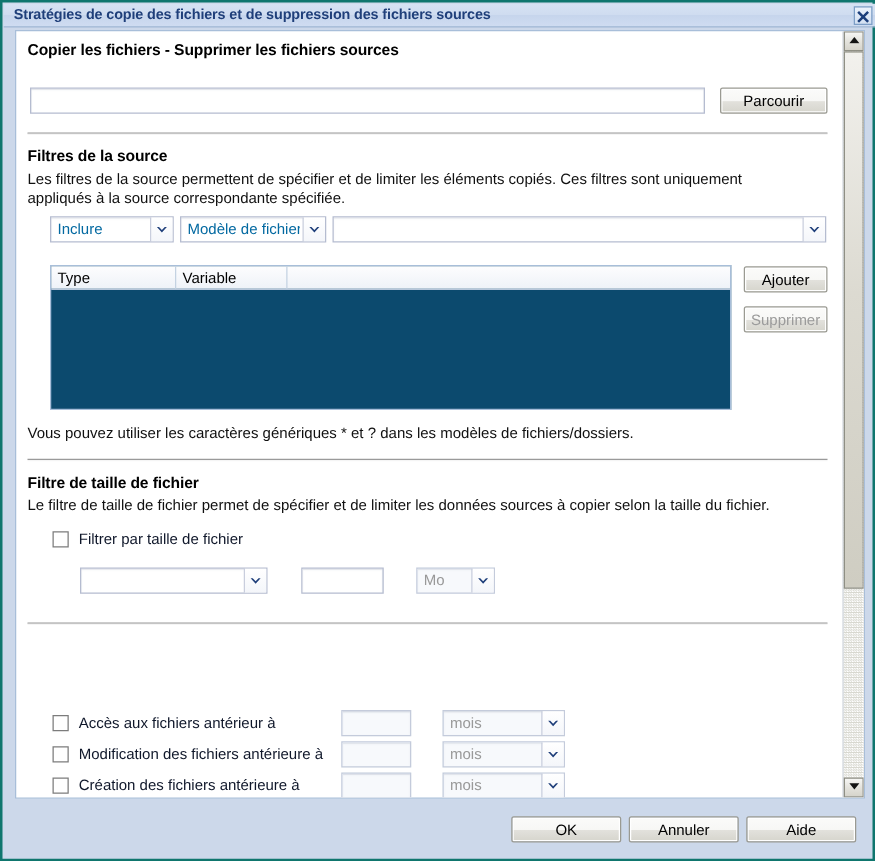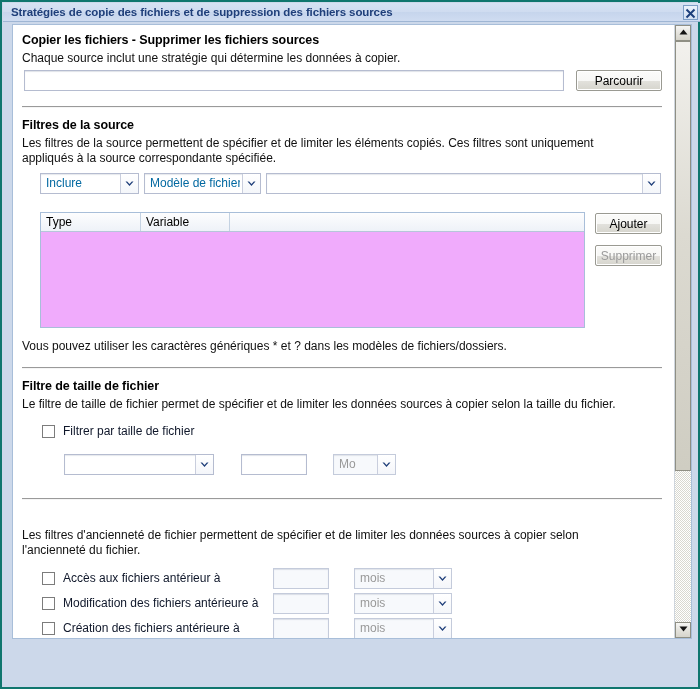--- a/index.html
+++ b/index.html
@@ -196,21 +196,21 @@
     text-align: center;
     cursor: pointer;
     padding: 0;
     box-shadow: inset 0 0 0 1px #ffffff;
   }
   .btn.disabled { color: #9b9b9b; }
 
   
   .table {
     position: absolute;
-    background: #f0abfc;
+    background: #0c4a6e;
     border: 1px solid #a8bed9;
     box-sizing: border-box;
   }
   .thead {
     position: absolute;
     left: 0; top: 0; right: 0;
     height: 19px;
     background: linear-gradient(to bottom, #fdfdfe, #eef2f8);
     border-bottom: 1px solid #b6c6da;
     box-sizing: border-box;
@@ -264,21 +264,20 @@
       <svg width="11" height="11" viewBox="0 0 11 11">
         <path d="M1.5 1.5 L9.5 9.5 M9.5 1.5 L1.5 9.5" stroke="#1c3f7c" stroke-width="2" fill="none"></path>
       </svg>
     </div>
   </div>
 
   <div class="content-pane">
     <div class="content-inner">
 
       <div class="sec h2" style="left:9px; top:8px;">Copier les fichiers - Supprimer les fichiers sources</div>
-      <div class="sec para" style="left:9px; top:26px; width:640px;">Chaque source inclut une stratégie qui détermine les données à copier.</div>
 
       <input class="textfield" type="text" style="left: 11px; top: 45px; width: 540px; height: 21px;" value="">
       <button class="btn" style="left:563px; top:45px; width:86px; height:21px;">Parcourir</button>
 
       <div class="hr" style="left:9px; top:81px; width:640px;"></div>
 
       <div class="sec h2" style="left:9px; top:93px;">Filtres de la source</div>
       <div class="sec para" style="left:9px; top:111px; width:626px;">Les filtres de la source permettent de spécifier et de limiter les éléments copiés. Ces filtres sont uniquement appliqués à la source correspondante spécifiée.</div>
 
       <div class="combo" style="left:27px; top:148px; width:99px;">
@@ -345,21 +344,20 @@
         <span class="cbtext">Mo</span>
         <span class="cbarrow">
           <svg width="9" height="6" viewBox="0 0 9 6">
               <path d="M0.5 0.5 L4.5 5 L8.5 0.5 L6.8 0.5 L4.5 3 L2.2 0.5 Z" fill="#1f3f7a"></path>
             </svg>
         </span>
       </div>
 
       <div class="hr" style="left:9px; top:473px; width:640px;"></div>
 
-      <div class="sec para" style="left:9px; top:503px; width:590px;">Les filtres d'ancienneté de fichier permettent de spécifier et de limiter les données sources à copier selon l'ancienneté du fichier.</div>
 
       <div class="cbox" style="left:29px; top:547px;"></div>
       <div class="cblabel" style="left:50px; top:546px;">Accès aux fichiers antérieur à</div>
       <input class="textfield disabled" type="text" style="left: 260px; top: 543px; width: 56px; height: 21px;" value="">
       <div class="combo disabled" style="left:341px; top:543px; width:98px;">
         <span class="cbtext">mois</span>
         <span class="cbarrow">
           <svg width="9" height="6" viewBox="0 0 9 6">
               <path d="M0.5 0.5 L4.5 5 L8.5 0.5 L6.8 0.5 L4.5 3 L2.2 0.5 Z" fill="#1f3f7a"></path>
             </svg>
@@ -402,14 +400,19 @@
         <div class="sb-thumb"></div>
       </div>
       <div class="sb-btn sb-down">
         <svg width="9" height="6" viewBox="0 0 9 6">
             <path d="M0.5 0.5 L8.5 0.5 L4.5 5.5 Z" fill="#141414"></path>
           </svg>
       </div>
     </div>
   </div>
 
+  <div class="buttonbar">
+    <button class="btn" style="left:406px; top:12px; width:88px; height:21px;">OK</button>
+    <button class="btn" style="left:500px; top:12px; width:88px; height:21px;">Annuler</button>
+    <button class="btn" style="left:594px; top:12px; width:88px; height:21px;">Aide</button>
+  </div>
 
 </div>
 
 </body></html>

